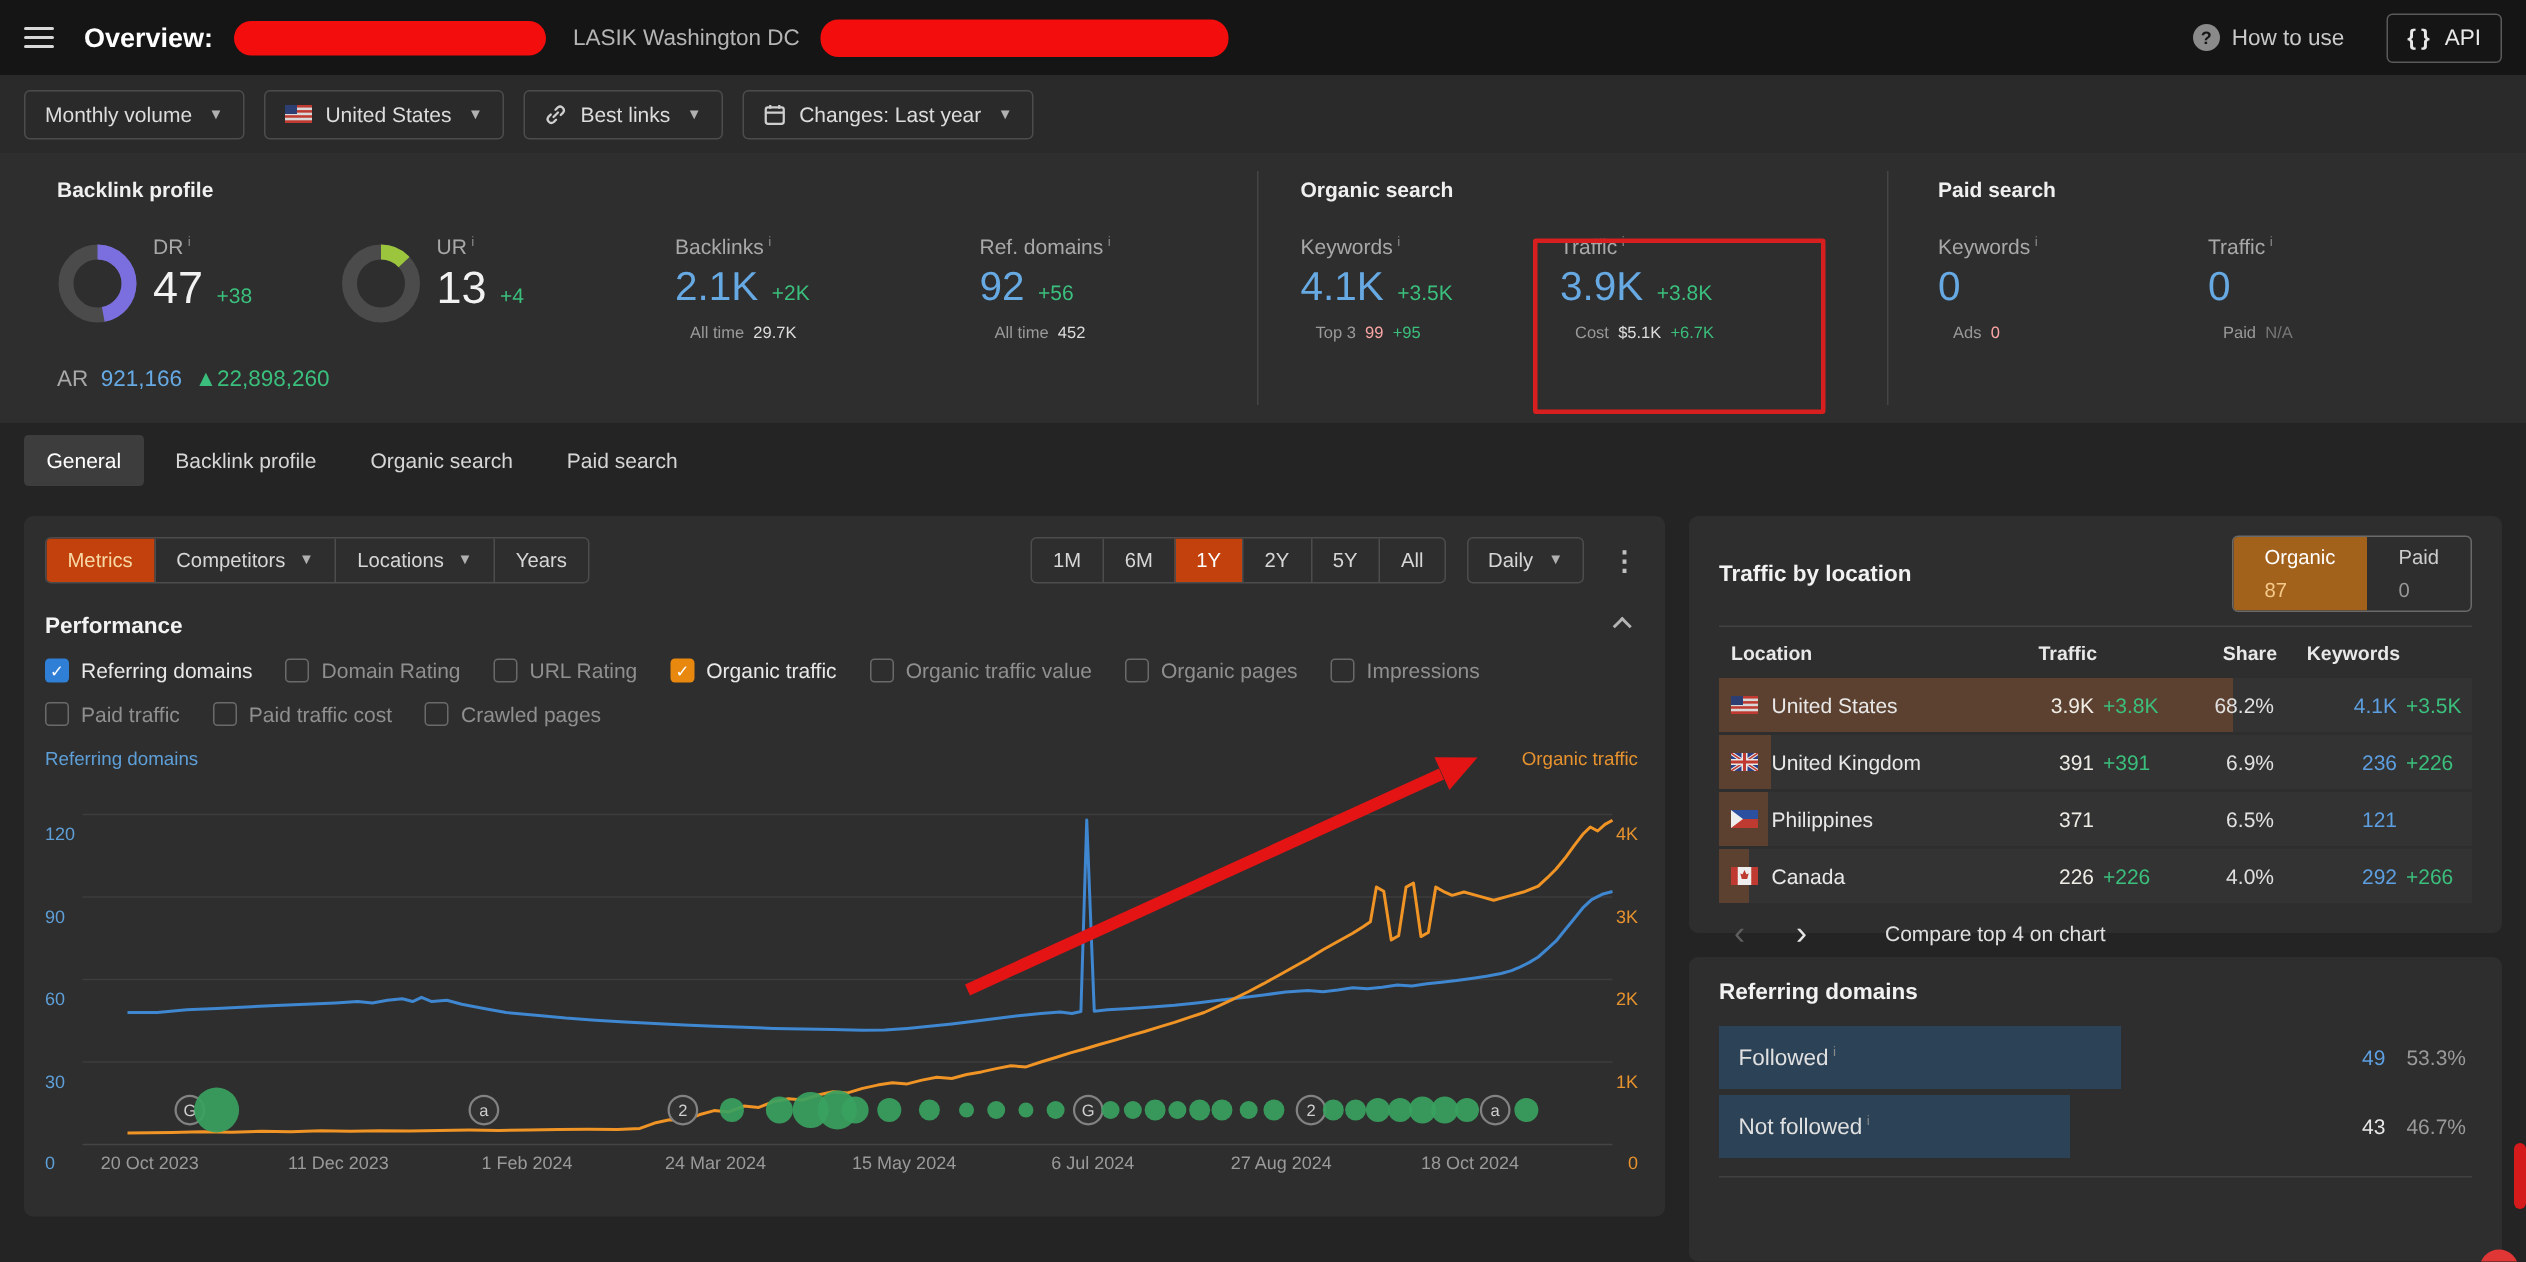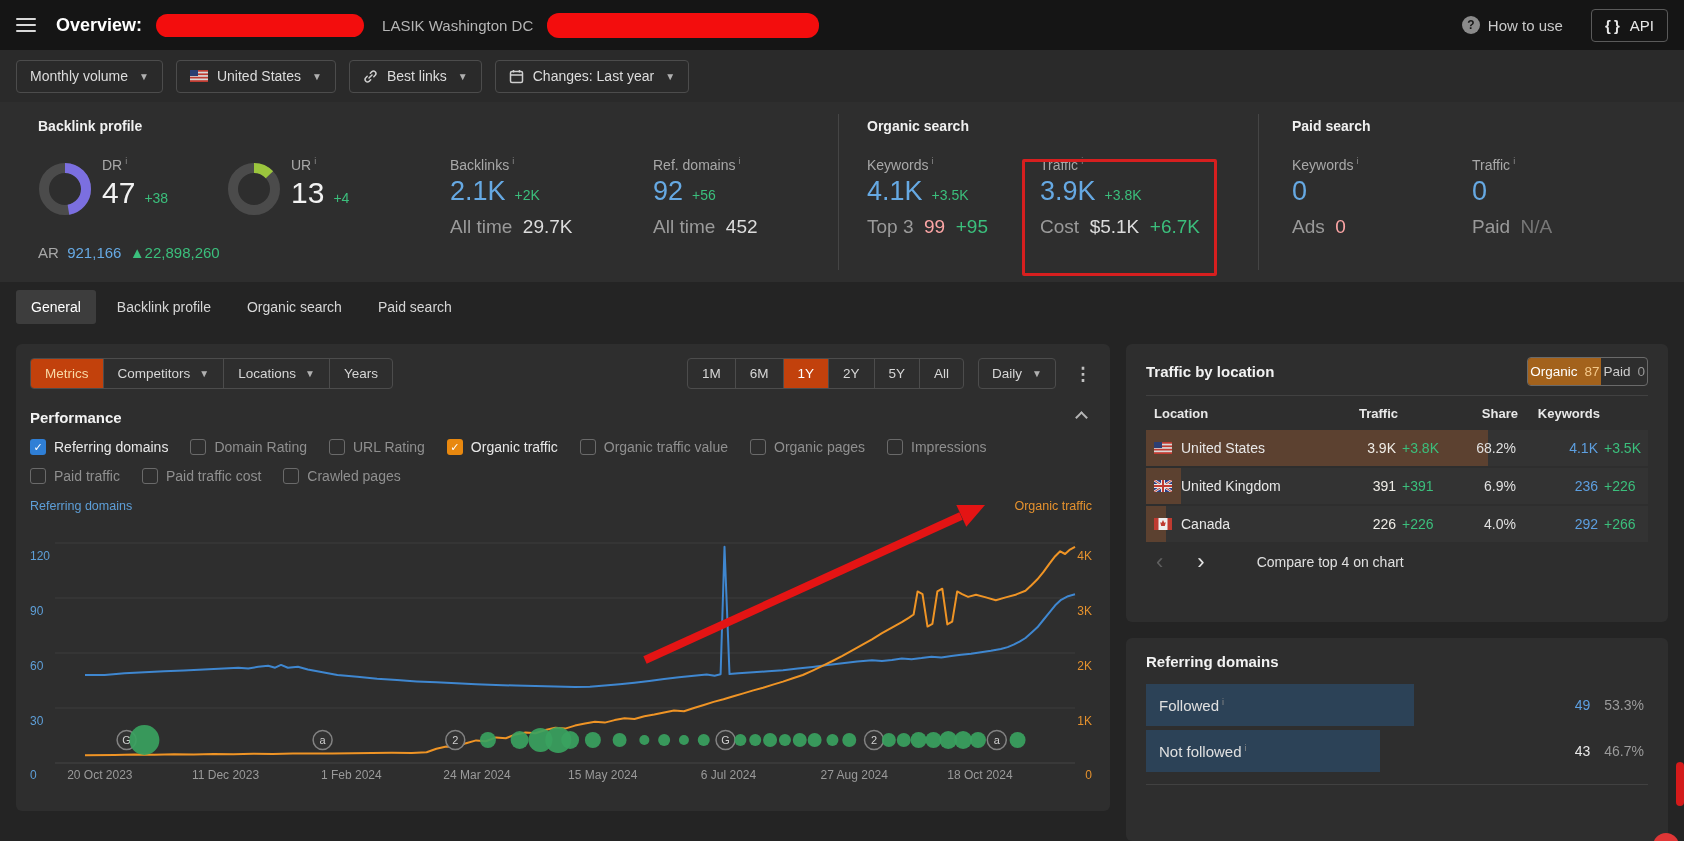--- a/index.html
+++ b/index.html
@@ -34,21 +34,21 @@
   .sec-paid { left:1292px; width:360px; }
   .sec-title { color:#f0f0f0; font-weight:bold; font-size:14px; margin-bottom:22px; }
   .blk-row { display:flex; align-items:flex-start; }
   .donut { margin-top:6px; }
   .m-label { color:#a8a8a8; font-size:14px; }
   .sup-i { color:#8a8a8a; font-size:9px; vertical-align:super; margin-left:3px; }
   .m-value-row { display:flex; align-items:baseline; gap:9px; margin-top:3px; }
   .m-big-white { color:#f2f2f2; font-size:30px; }
   .m-big-blue { color:#66a9e3; font-size:27px; }
   .m-delta { color:#3bbf7c; font-size:14px; }
-  .m-sub { margin-top:9px; font-size:19px; }
+  .m-sub { margin-top:9px; font-size:11px;margin-left:10px; }
   .m-sub .g { color:#9a9a9a; } .m-sub .w { color:#dcdcdc; } .m-sub .b { color:#fca5a5; } .m-sub .gr { color:#3bbf7c; } .m-sub .dim { color:#777; }
   .ar-line { position:absolute; left:38px; top:142px; font-size:15px; }
   .ar-line .g { color:#a8a8a8; } .ar-line .b { color:#66a9e3; } .ar-line .gr { color:#3bbf7c; }
   .v-div { position:absolute; top:12px; height:156px; width:1px; background:#454545; }
   .traffic-red-box { position:absolute; left:1022px; top:57px; width:195px; height:117px; border:3px solid #d71f1f; border-radius:2px; pointer-events:none; }
 
   
   .tabsbar { height:50px; background:#242424; display:flex; align-items:center; padding:0 16px; gap:6px; }
   .tab { padding:9px 15px; color:#d6d6d6; font-size:14px; border-radius:3px; cursor:pointer; }
   .tab.active { background:#3d3d3d; color:#fff; }
@@ -79,21 +79,21 @@
   .cb.checked .box { border:none; }
 
   .chart-wrap { margin-top:4px; }
 
   
   .right-col { width:542px; display:flex; flex-direction:column; gap:16px; }
   .loc-card { height:278px; padding:13px 20px; }
   .card-head { display:flex; align-items:center; }
   .card-title { color:#f2f2f2; font-weight:bold; font-size:15px; }
   .toggle { margin-left:auto; display:flex; border:1px solid #6a6a6a; border-radius:4px; overflow:hidden; font-size:13.5px; }
-  .tg { padding:6px 2px; cursor:pointer; display:flex; gap:7px; }
+  .tg { padding:6px 21px; cursor:pointer; display:flex; gap:7px;flex-direction:column; }
   .tg-org { background:#a3621c; color:#fff; }
   .tg-org .cnt { color:#f5c98a; }
   .tg-paid { color:#cccccc; }
   .tg-paid .cnt { color:#999; }
   .h-div { height:1px; background:#414141; margin-top:9px; }
 
   .loc-headrow, .loc-row { display:flex; align-items:center; }
   .loc-headrow { height:30px; margin-top:2px; color:#e8e8e8; font-weight:bold; font-size:13px; }
   .loc-row { height:36px; margin-top:2px; font-size:14px; padding-right:2px; }
   .c-loc { flex:1; display:flex; align-items:center; gap:9px; color:#e8e8e8; padding-left:8px; }
@@ -530,20 +530,41 @@
               <div class="c-tr">
                 <span class="v">391</span>
                 <span class="d">+391</span>
               </div>
               <div class="c-sh">6.9%</div>
               <div class="c-kw">
                 <span class="v">236</span>
                 <span class="d">+226</span>
               </div>
             </div>
+            <div class="loc-row" style="background: linear-gradient(90deg, rgb(92, 65, 48) 6.5%, rgb(51, 51, 51) 6.5%);">
+              <div class="c-loc">
+                <span class="flag">
+                  <svg width="18" height="12" viewBox="0 0 18 12">
+                    <rect width="18" height="6" fill="#2b50a0"></rect>
+                    <rect y="6" width="18" height="6" fill="#bf3b31"></rect>
+                    <path d="M0 0 L8 6 L0 12 Z" fill="#eeeeee"></path>
+                  </svg>
+                </span>
+                <span>Philippines</span>
+              </div>
+              <div class="c-tr">
+                <span class="v">371</span>
+                <span class="d"></span>
+              </div>
+              <div class="c-sh">6.5%</div>
+              <div class="c-kw">
+                <span class="v">121</span>
+                <span class="d"></span>
+              </div>
+            </div>
             <div class="loc-row" style="background: linear-gradient(90deg, rgb(92, 65, 48) 4%, rgb(51, 51, 51) 4%);">
               <div class="c-loc">
                 <span class="flag">
                   <svg width="18" height="12" viewBox="0 0 18 12">
                     <rect width="18" height="12" fill="#eeeeee"></rect>
                     <rect width="4.5" height="12" fill="#bf3b31"></rect>
                     <rect x="13.5" width="4.5" height="12" fill="#bf3b31"></rect>
                     <path d="M9 2 L10.3 4.8 L11.8 4.3 L10.8 8 L7.2 8 L6.2 4.3 L7.7 4.8 Z" fill="#bf3b31"></path>
                   </svg>
                 </span>

